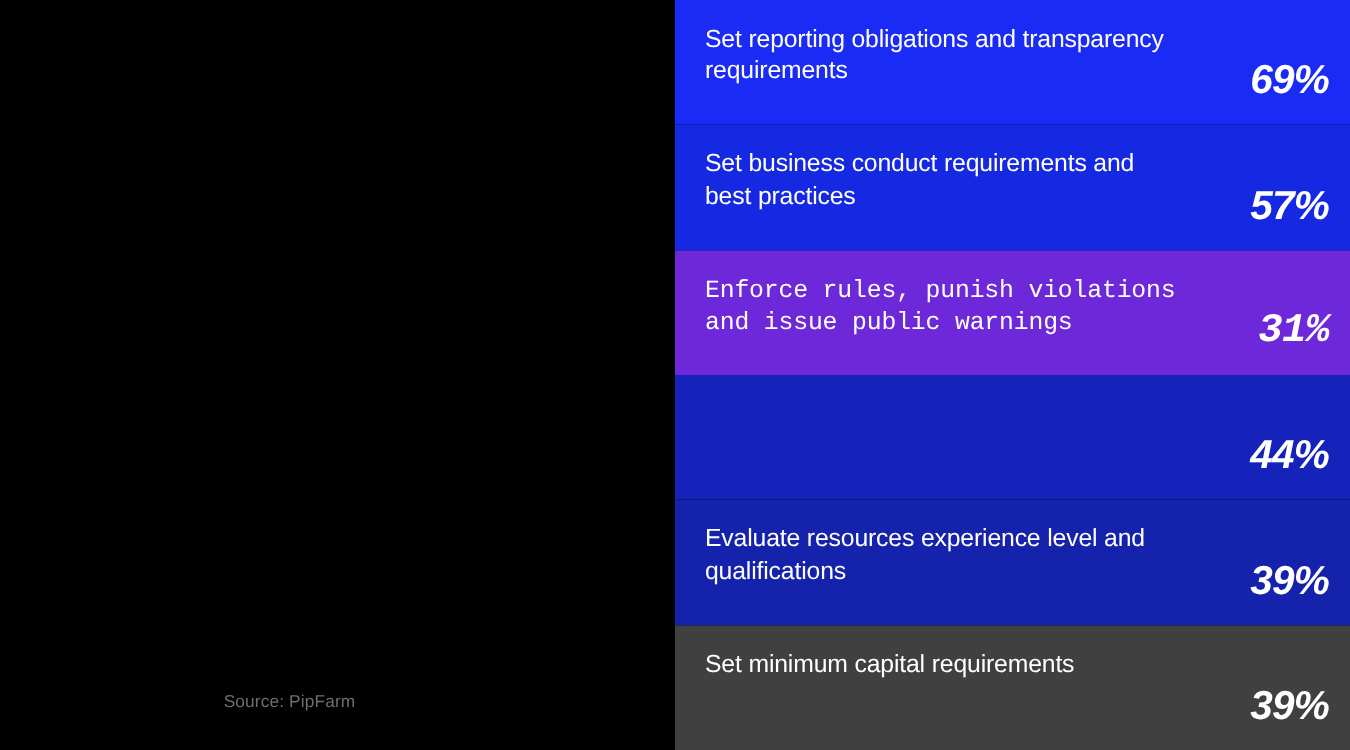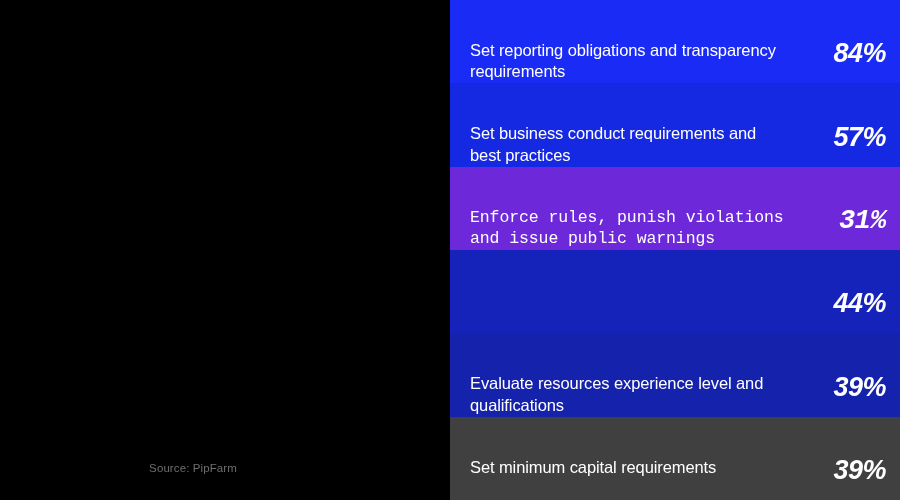--- a/index.html
+++ b/index.html
@@ -69,21 +69,20 @@
   .bar-label {
     position: absolute;
     left: 20px;
     top: 16px;
     width: 318px;
     color: #ffffff;
     font-size: 16.5px;
     font-weight: normal;
     line-height: 1.3;
     letter-spacing: -0.1px;
-    margin-top: 24px;
   }
   .bar-value {
     position: absolute;
     right: 14px;
     bottom: 14px;
     color: #ffffff;
     font-size: 27px;
     font-weight: bold;
     font-style: italic;
     letter-spacing: -0.5px;
@@ -95,21 +94,21 @@
 <div id="infographic">
 
   <div class="left-panel" style="background-color: rgb(0, 0, 0);">
     <div class="source" style="color: rgb(110, 110, 110);">Source: PipFarm</div>
   </div>
 
   <div class="right-panel">
 
     <div class="bar-row" style="background-color: rgb(26, 43, 245);">
       <span class="bar-label">Set reporting obligations and transparency requirements</span>
-      <span class="bar-value">84%</span>
+      <span class="bar-value">69%</span>
     </div>
 
     <div class="bar-row" style="background-color: rgb(22, 41, 226);">
       <span class="bar-label">Set business conduct requirements and best practices</span>
       <span class="bar-value">57%</span>
     </div>
 
     <div class="bar-row" style="background-color: #6d28d9; font-family: Liberation Mono, monospace;">
       <span class="bar-label">Enforce rules, punish violations and issue public warnings</span>
       <span class="bar-value">31%</span>

